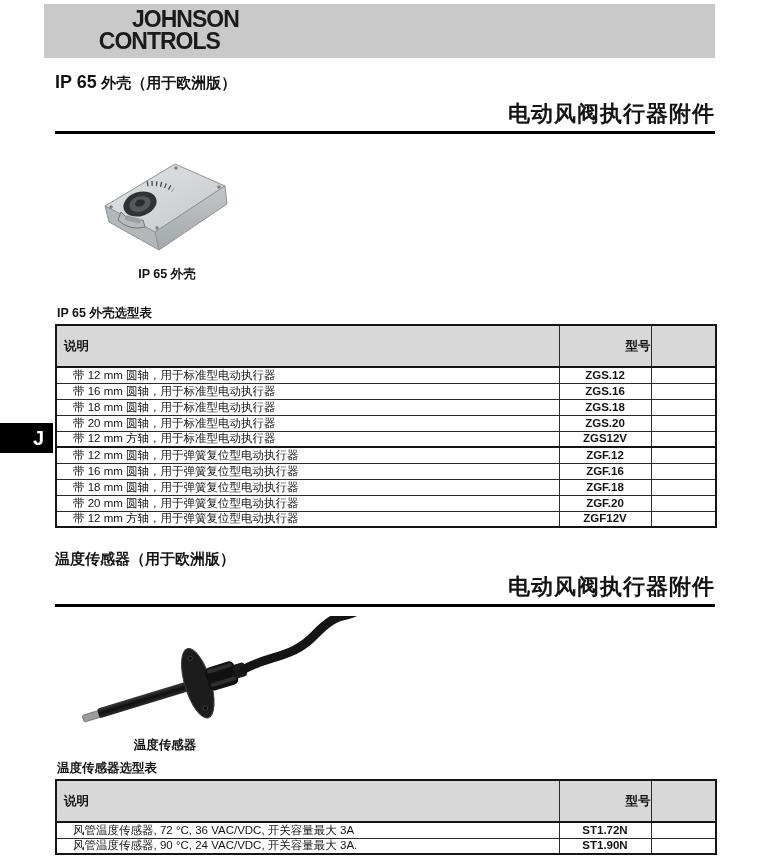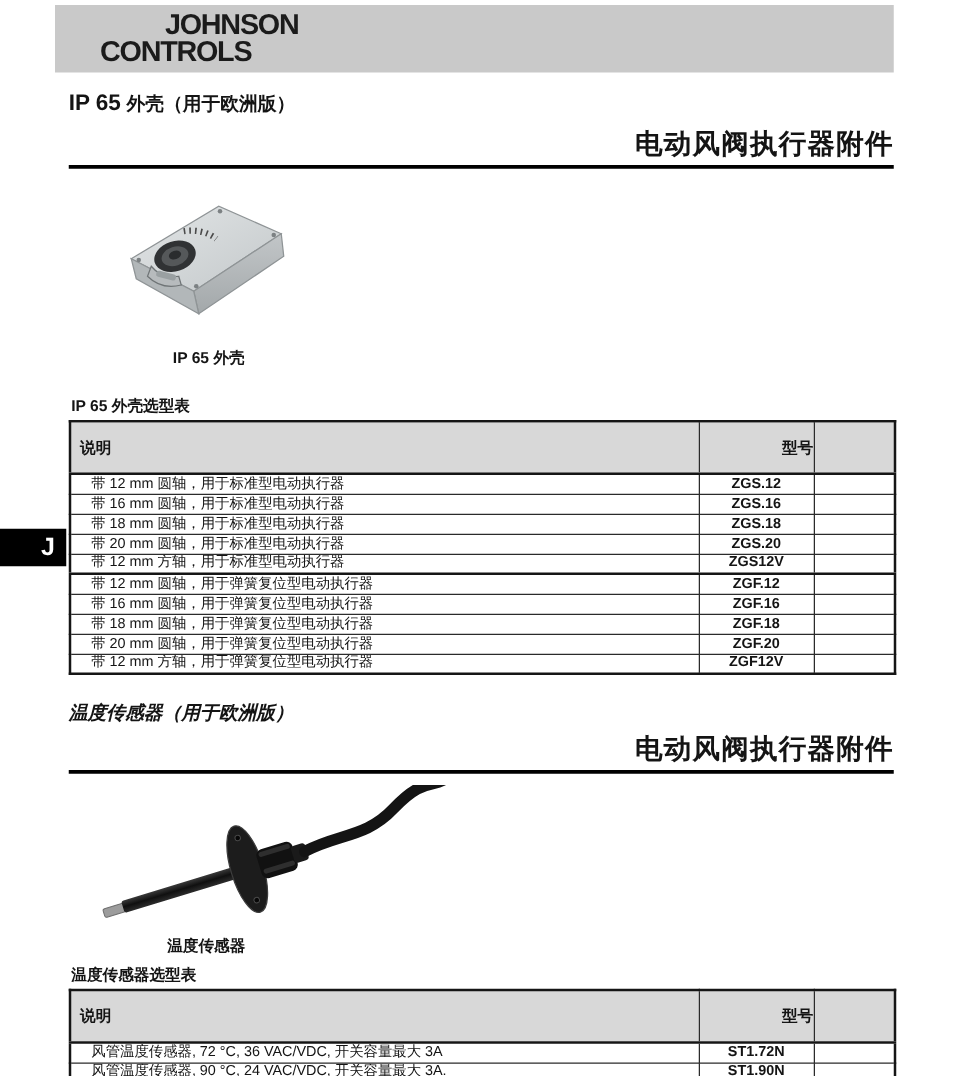--- a/index.html
+++ b/index.html
@@ -11,40 +11,40 @@
   }
   .logo-banner {
     position:absolute; left:44px; top:4px; width:671px; height:54px;
     background:var(--banner-gray,#c9c9c9);
     padding-left:48px;
   }
   .logo { position:absolute; left:0; top:5px; color:#1b1b1b;
     font-family:"Liberation Sans","DejaVu Sans",sans-serif;
     font-size:23px; font-weight:bold; letter-spacing:-1px; line-height:20px; }
   .logo .l1 { display:block; margin-left:88px; }
-  .logo .l2 { display:block; margin-left:36px; margin-top:2px; }
+  .logo .l2 { display:block; margin-left:36px; margin-top:2px;text-align:center; }
   .side-tab {
     position:absolute; left:0; top:423px; width:53px; height:30px;
     background:var(--tab-bg,#000); color:#fff; font-size:20px; font-weight:bold;
     text-align:right; line-height:30px; padding-right:9px;
   }
   .col { position:absolute; left:55px; top:62px; width:660px; }
   .kicker { margin-top:9px; line-height:22px; white-space:nowrap; }
   .kicker .kicker-latin { font-size:18px; font-weight:bold; }
   .kicker .kicker-cn { font-size:15px; font-weight:bold; }
-  .kicker2 { margin-top:22px; font-size:15px; font-weight:bold; line-height:18px;font-style:italic; }
+  .kicker2 { margin-top:22px; font-size:15px; font-weight:bold; line-height:18px; }
   .doc-title { margin-top:7px; font-size:22px; font-weight:bold; line-height:25px; letter-spacing:1px;text-align:right; }
   .doc-title.second { margin-top:6px; }
   .rule { margin-top:5px; height:3px; background:#000; width:660px; }
   .figure1 { margin-top:20px; margin-left:42px; width:135px; }
   .figure1 svg { display:block; }
   .figure2 { margin-top:9px; margin-left:20px; width:290px; }
   .figure2 svg { display:block; }
   .caption { font-size:12.5px; font-weight:bold; line-height:14px; text-align:center; }
-  .caption1 { margin-top:24px; width:140px; margin-left:42px; }
+  .caption1 { margin-top:13px; width:140px; margin-left:42px; }
   .caption2 { margin-top:4px; width:140px; margin-left:40px; }
   .table-label { font-size:12.5px; font-weight:bold; line-height:14px; margin-left:2px; }
   .label1 { margin-top:25px; }
   .label2 { margin-top:9px; }
   table.sel { margin-top:4px; width:660px; border-collapse:collapse; table-layout:fixed;
     border:2px solid #151515; }
   table.sel th, table.sel td { border:1px solid #2b2b2b; overflow:hidden; white-space:nowrap; }
   table.sel thead th {
     background:var(--header-gray,#d8d8d8); height:42px; font-size:12.5px; font-weight:bold;
     border-bottom:2px solid #151515; vertical-align:middle;

